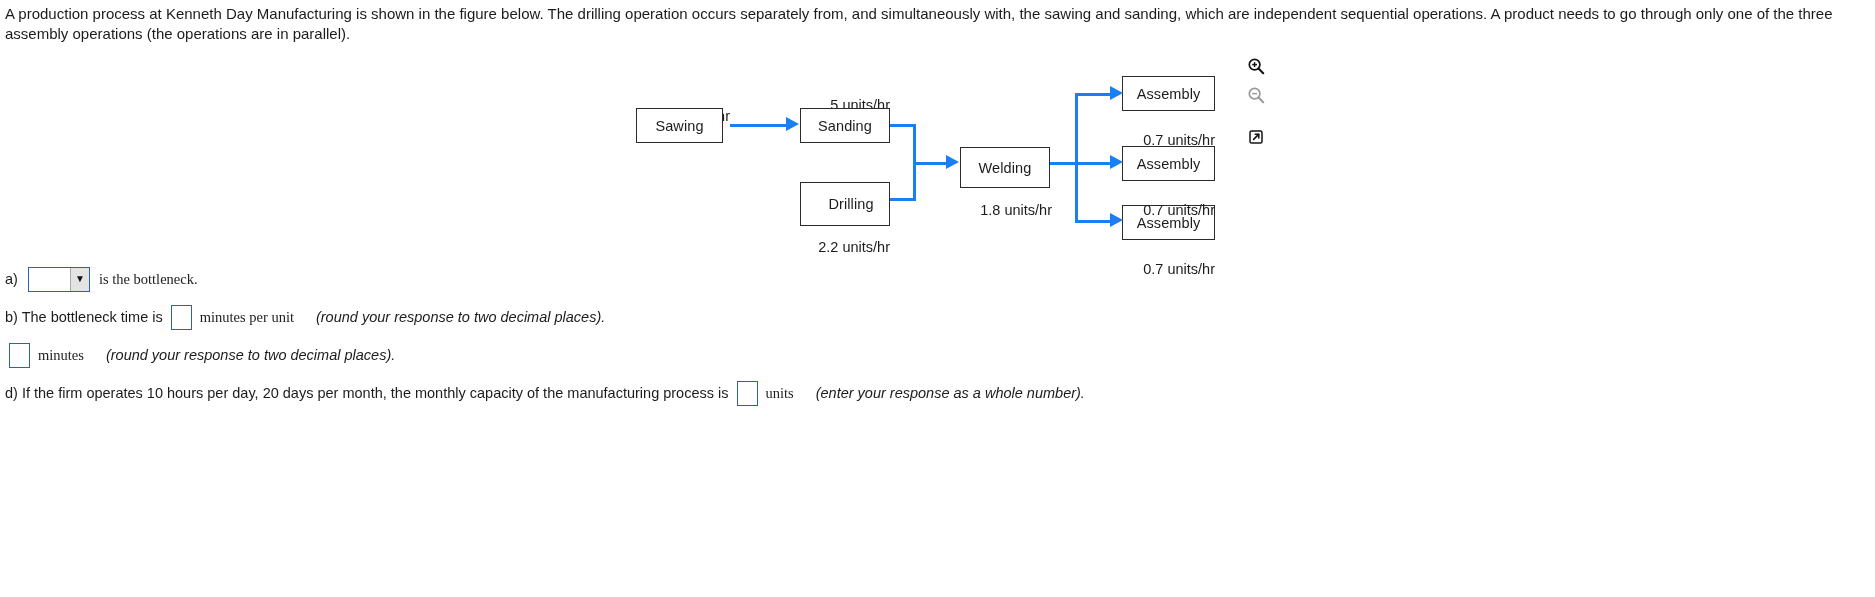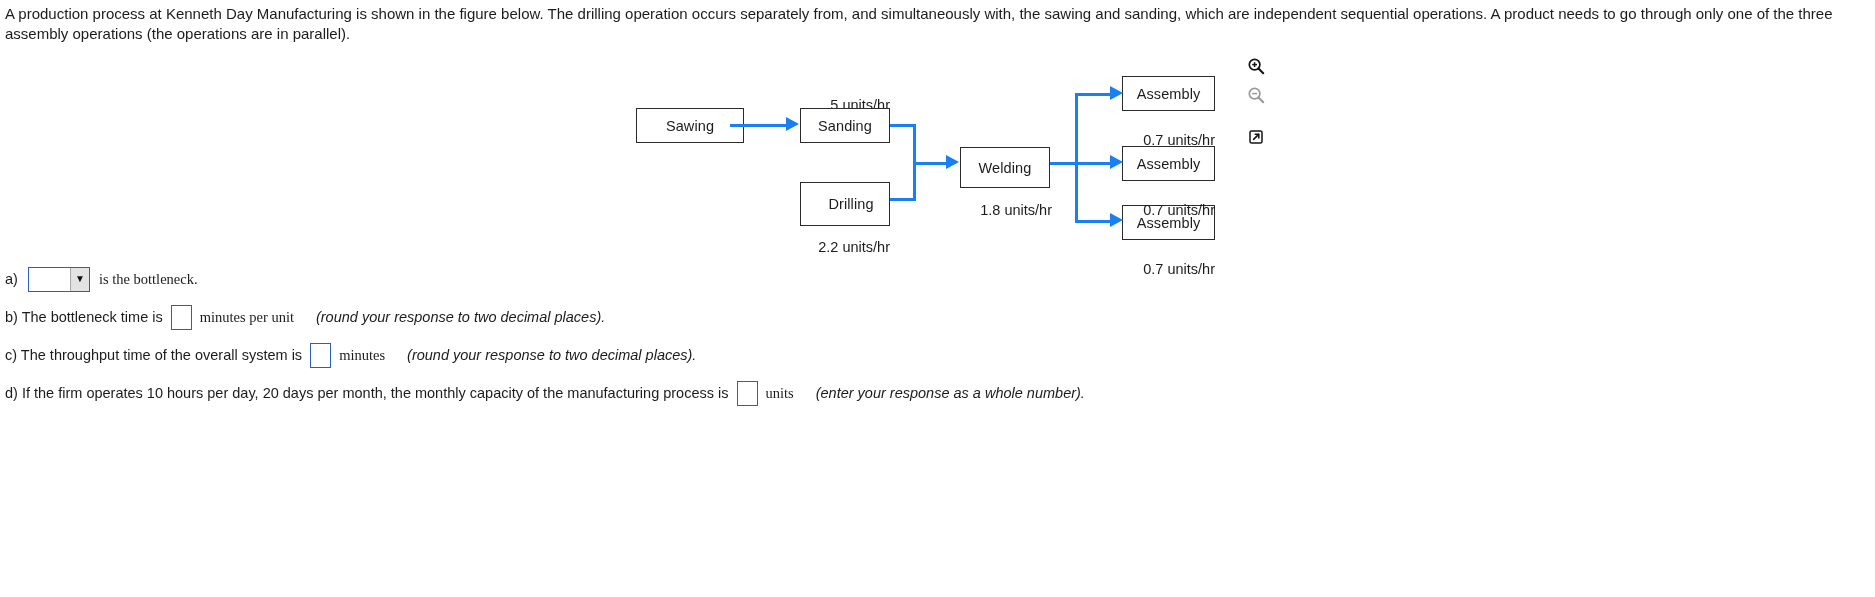--- a/index.html
+++ b/index.html
@@ -150,21 +150,21 @@
 </head>
 <body>
 
 <div id="prompt">A production process at Kenneth Day Manufacturing is shown in the figure below. The drilling operation occurs separately from, and simultaneously with, the sawing and sanding, which are independent sequential operations. A product needs to go through only one of the three assembly operations (the operations are in parallel).</div>
 
 <div id="figure">
 
   <div class="rate" style="left:636px; top:38px; width:94px;">7 units/hr</div>
   <div class="rate" style="left:800px; top:27px; width:90px;">5 units/hr</div>
 
-  <div class="node" style="left:636px; top:58px;  width:108px; height:35px;">Sawing</div>
+  <div class="node" style="left:636px; top:58px;  width:87px; height:35px;">Sawing</div>
   <div class="node" style="left:800px; top:58px;  width:90px; height:35px;">Sanding</div>
   <div class="node" style="left:800px; top:132px; width:90px; height:44px;padding-left:12px;">Drilling</div>
   <div class="node" style="left:960px; top:97px;  width:90px; height:41px;">Welding</div>
 
   <div class="node" style="left:1122px; top:26px;  width:93px; height:35px;">Assembly</div>
   <div class="node" style="left:1122px; top:96px;  width:93px; height:35px;">Assembly</div>
   <div class="node" style="left:1122px; top:155px; width:93px; height:35px;">Assembly</div>
 
   <div class="rate" style="left:800px; top:169px; width:90px;">2.2 units/hr</div>
   <div class="rate" style="left:958px; top:132px; width:94px;">1.8 units/hr</div>
@@ -231,21 +231,20 @@
   </div>
 
   <div class="qline">
     <span class="qlabel">b) The bottleneck time is</span>
     <span class="answer-box"></span>
     <span class="qtext">minutes per unit</span>
     <span class="hint">(round your response to two decimal places).</span>
   </div>
 
   <div class="qline">
-    <span class="qlabel">c) The throughput time of the overall system is</span>
     <span class="answer-box"></span>
     <span class="qtext">minutes</span>
     <span class="hint">(round your response to two decimal places).</span>
   </div>
 
   <div class="qline">
     <span class="qlabel">d) If the firm operates 10 hours per day, 20 days per month, the monthly capacity of the manufacturing process is</span>
     <span class="answer-box"></span>
     <span class="qtext">units</span>
     <span class="hint">(enter your response as a whole number).</span>

